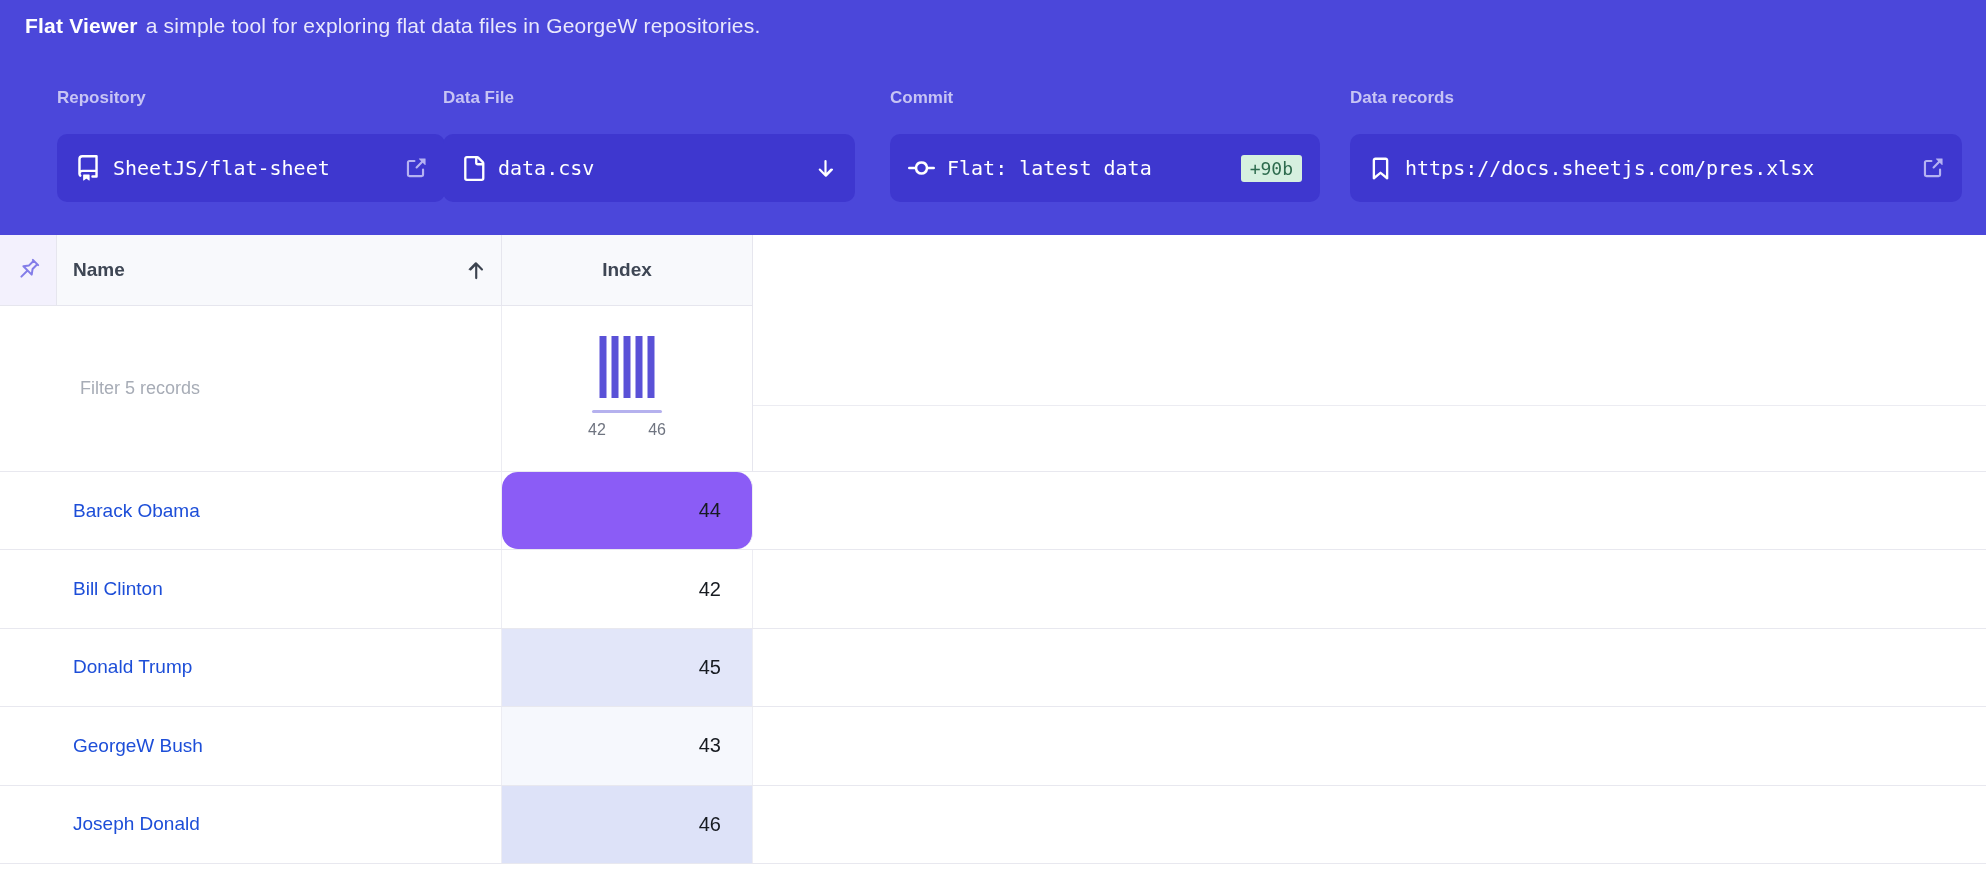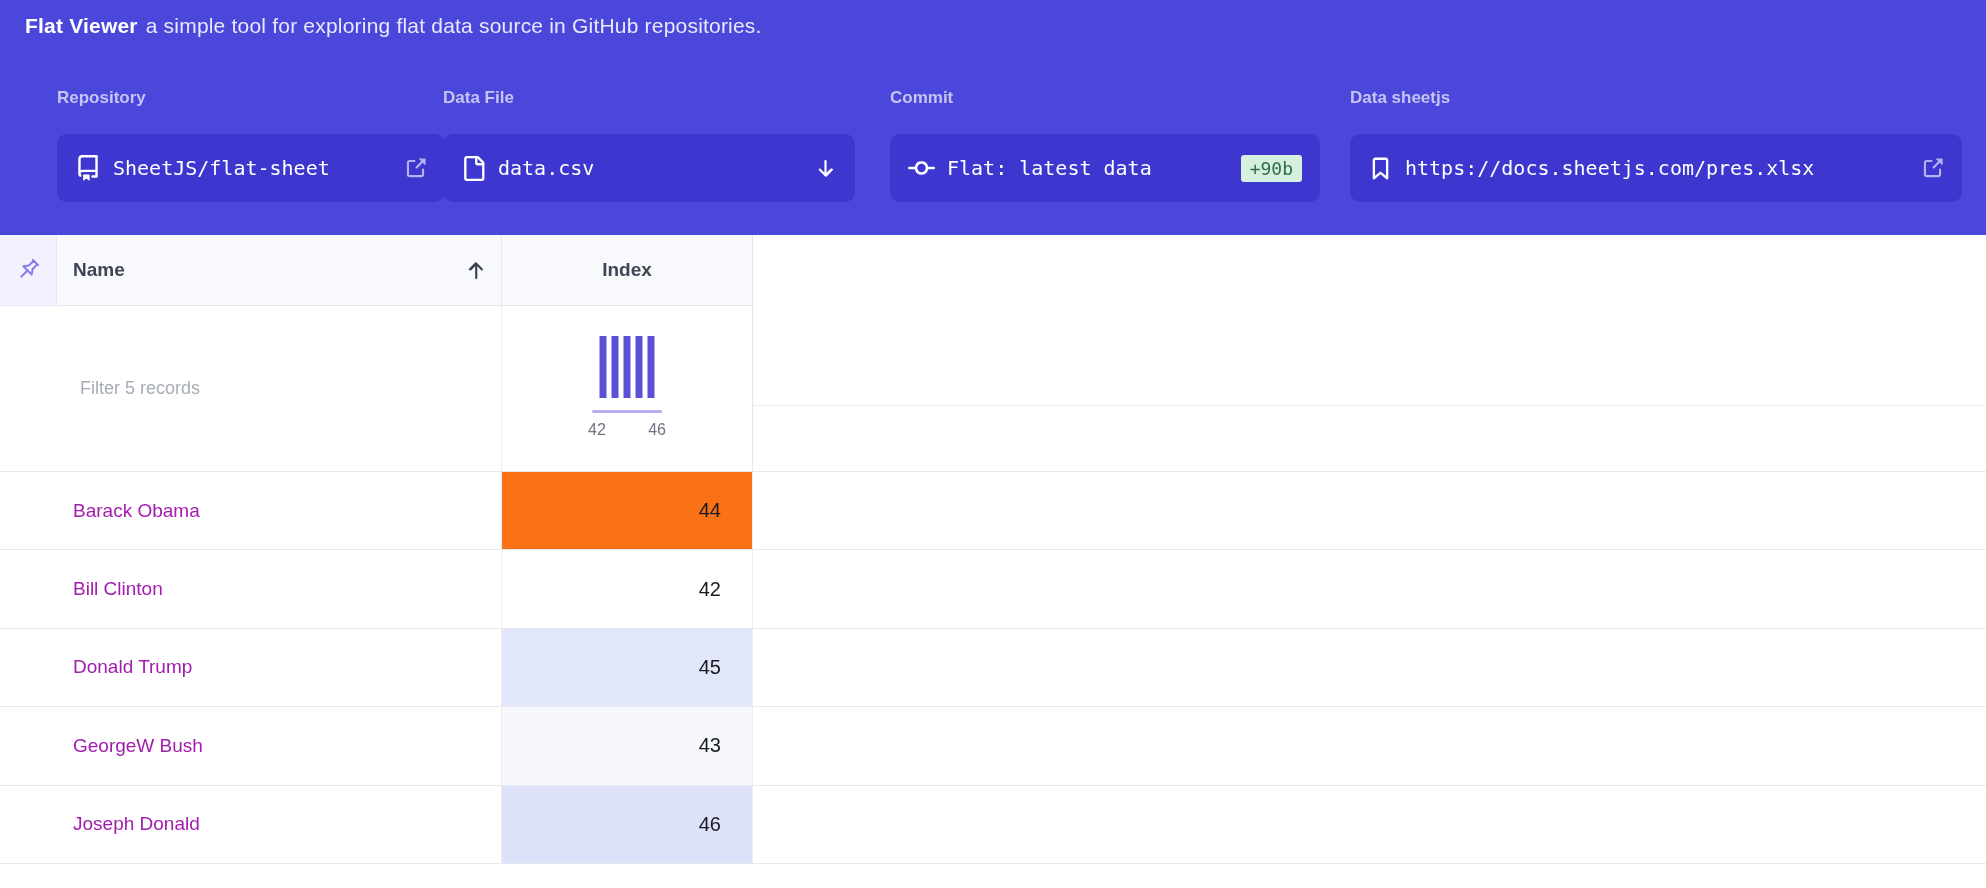--- a/index.html
+++ b/index.html
@@ -66,33 +66,33 @@
   .hist-bar { width: 7px; height: 62px; background: #5a51d7; }
   .hist-underline { position: absolute; top: 104px; left: 50%; transform: translateX(-50%);
     width: 70px; height: 3px; border-radius: 2px; background: #b5b1ee; }
   .hist-labels { position: absolute; top: 115px; left: 50%; transform: translateX(-50%);
     width: 78px; display: flex; justify-content: space-between;
     font-size: 16px; color: #6f7480; }
 
   
   .drow { height: 78.4px; border-bottom: 1px solid #e8e8ef; }
   .drow .c-name { display: flex; align-items: center; padding-left: 16px;
-    font-size: 19px; color: #a21caf; border-right: 1px solid #ededf3; }
+    font-size: 19px; color: #1d4ed8; border-right: 1px solid #ededf3; }
   .drow .c-index { display: flex; align-items: center; justify-content: flex-end;
     padding-right: 31px; font-size: 20px; color: #171b21;
     border-right: 1px solid #ededf3; }
 
   svg { display: block; }
 </style>
 </head>
 <body>
 
 <div class="topbar">
   <div class="title-line">
-    <span class="title-bold">Flat Viewer</span><span>a simple tool for exploring flat data source in GitHub repositories.</span>
+    <span class="title-bold">Flat Viewer</span><span>a simple tool for exploring flat data files in GeorgeW repositories.</span>
   </div>
 
   <div class="selector" id="sel-repository">
     <span class="sel-label">Repository</span>
     <div class="sel-box">
       <span class="icon">
         <svg width="26" height="26" viewBox="0 0 24 24">
             <g transform="scale(1.5)">
               <path fill="#ffffff" d="M2 2.5A2.5 2.5 0 0 1 4.5 0h8.75a.75.75 0 0 1 .75.75v12.5a.75.75 0 0 1-.75.75h-2.5a.75.75 0 0 1 0-1.5h1.75v-2h-8a1 1 0 0 0-.714 1.7.75.75 0 1 1-1.072 1.05A2.495 2.495 0 0 1 2 11.5Zm10.5-1h-8a1 1 0 0 0-1 1v6.708A2.486 2.486 0 0 1 4.5 9h8ZM5 12.25a.25.25 0 0 1 .25-.25h3.5a.25.25 0 0 1 .25.25v3.25a.25.25 0 0 1-.4.2l-1.45-1.087a.249.249 0 0 0-.3 0L5.4 15.7a.25.25 0 0 1-.4-.2Z"></path>
             </g>
@@ -139,21 +139,21 @@
               <path fill="#ffffff" d="M11.93 8.5a4.002 4.002 0 0 1-7.86 0H.75a.75.75 0 0 1 0-1.5h3.32a4.002 4.002 0 0 1 7.86 0h3.32a.75.75 0 0 1 0 1.5Zm-1.43-.75a2.5 2.5 0 1 0-5 0 2.5 2.5 0 0 0 5 0Z"></path>
             </g>
           </svg>
       </span>
       <span>Flat: latest data</span>
       <span class="badge">+90b</span>
     </div>
   </div>
 
   <div class="selector" id="sel-source">
-    <span class="sel-label">Data sheetjs</span>
+    <span class="sel-label">Data records</span>
     <div class="sel-box">
       <span class="icon">
         <svg width="25" height="25" viewBox="0 0 24 24">
             <g transform="scale(1.5)">
               <path fill="#ffffff" d="M3 2.75C3 1.784 3.784 1 4.75 1h6.5c.966 0 1.75.784 1.75 1.75v11.5a.75.75 0 0 1-1.227.579L8 11.722l-3.773 3.107A.75.75 0 0 1 3 14.25Zm1.75-.25a.25.25 0 0 0-.25.25v9.91l3.023-2.489a.75.75 0 0 1 .954 0l3.023 2.49V2.75a.25.25 0 0 0-.25-.25Z"></path>
             </g>
           </svg>
       </span>
       <span>https://docs.sheetjs.com/pres.xlsx</span>
       <span class="trail icon">
@@ -215,21 +215,21 @@
       </div>
     </div>
     <div class="c-rest">
       <div class="rest-line"></div>
     </div>
   </div>
 
   <div class="g-row drow">
     <div class="c-pin"></div>
     <div class="c-name">Barack Obama</div>
-    <div class="c-index" style="background-color: #f97316;">44</div>
+    <div class="c-index" style="background-color: #8b5cf6; border-radius: 16px;">44</div>
     <div class="c-rest"></div>
   </div>
   <div class="g-row drow">
     <div class="c-pin"></div>
     <div class="c-name">Bill Clinton</div>
     <div class="c-index" style="background-color: rgb(255, 255, 255);">42</div>
     <div class="c-rest"></div>
   </div>
   <div class="g-row drow">
     <div class="c-pin"></div>

